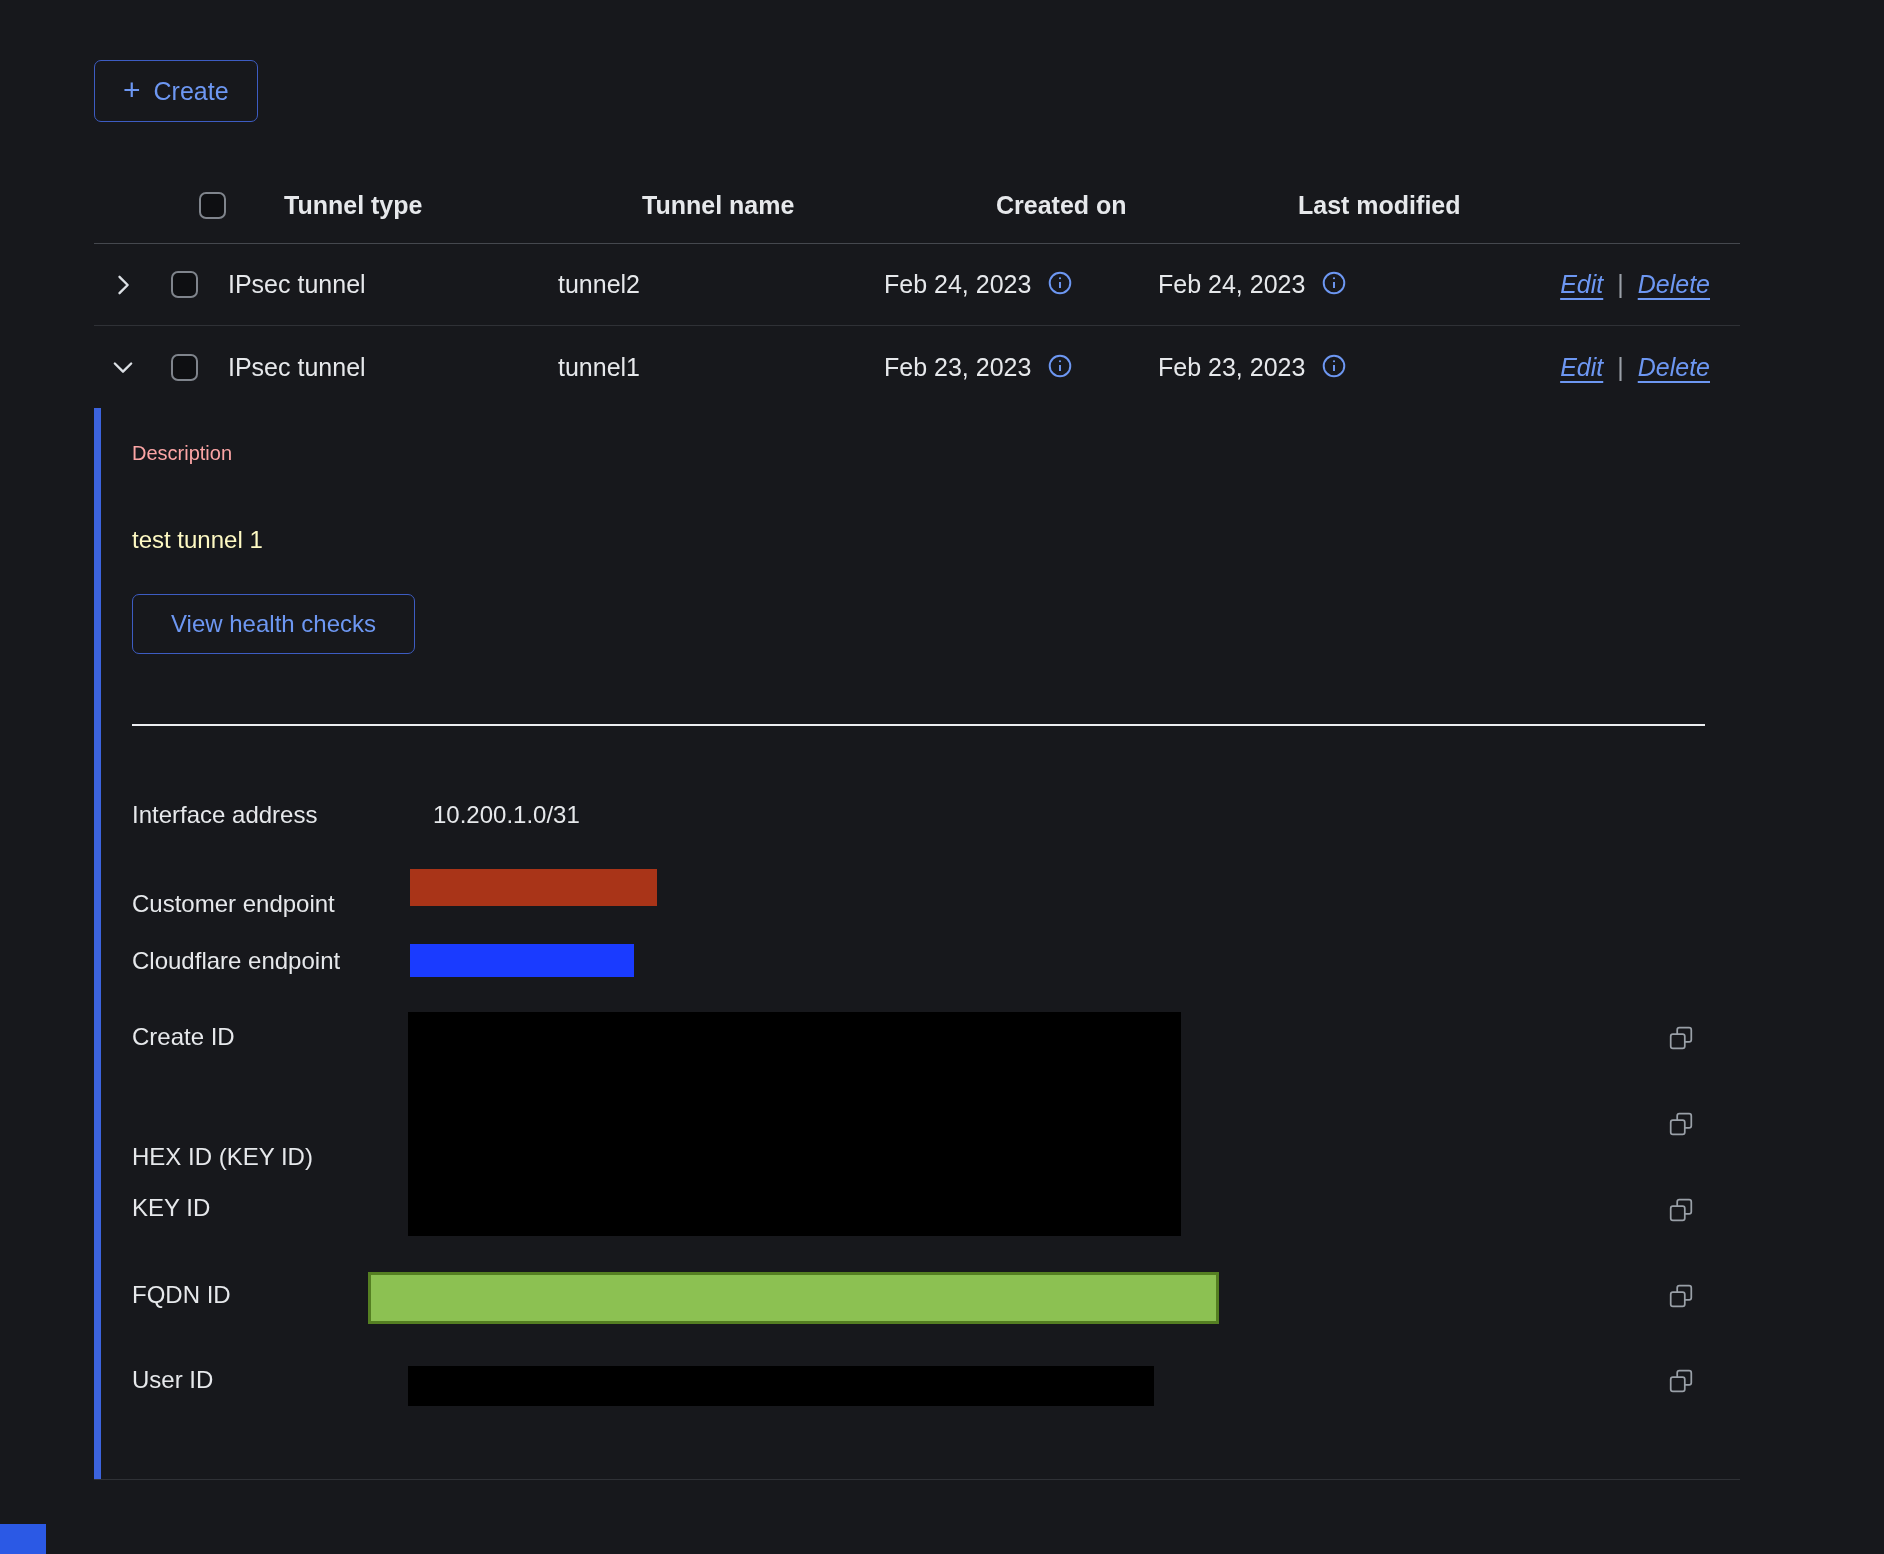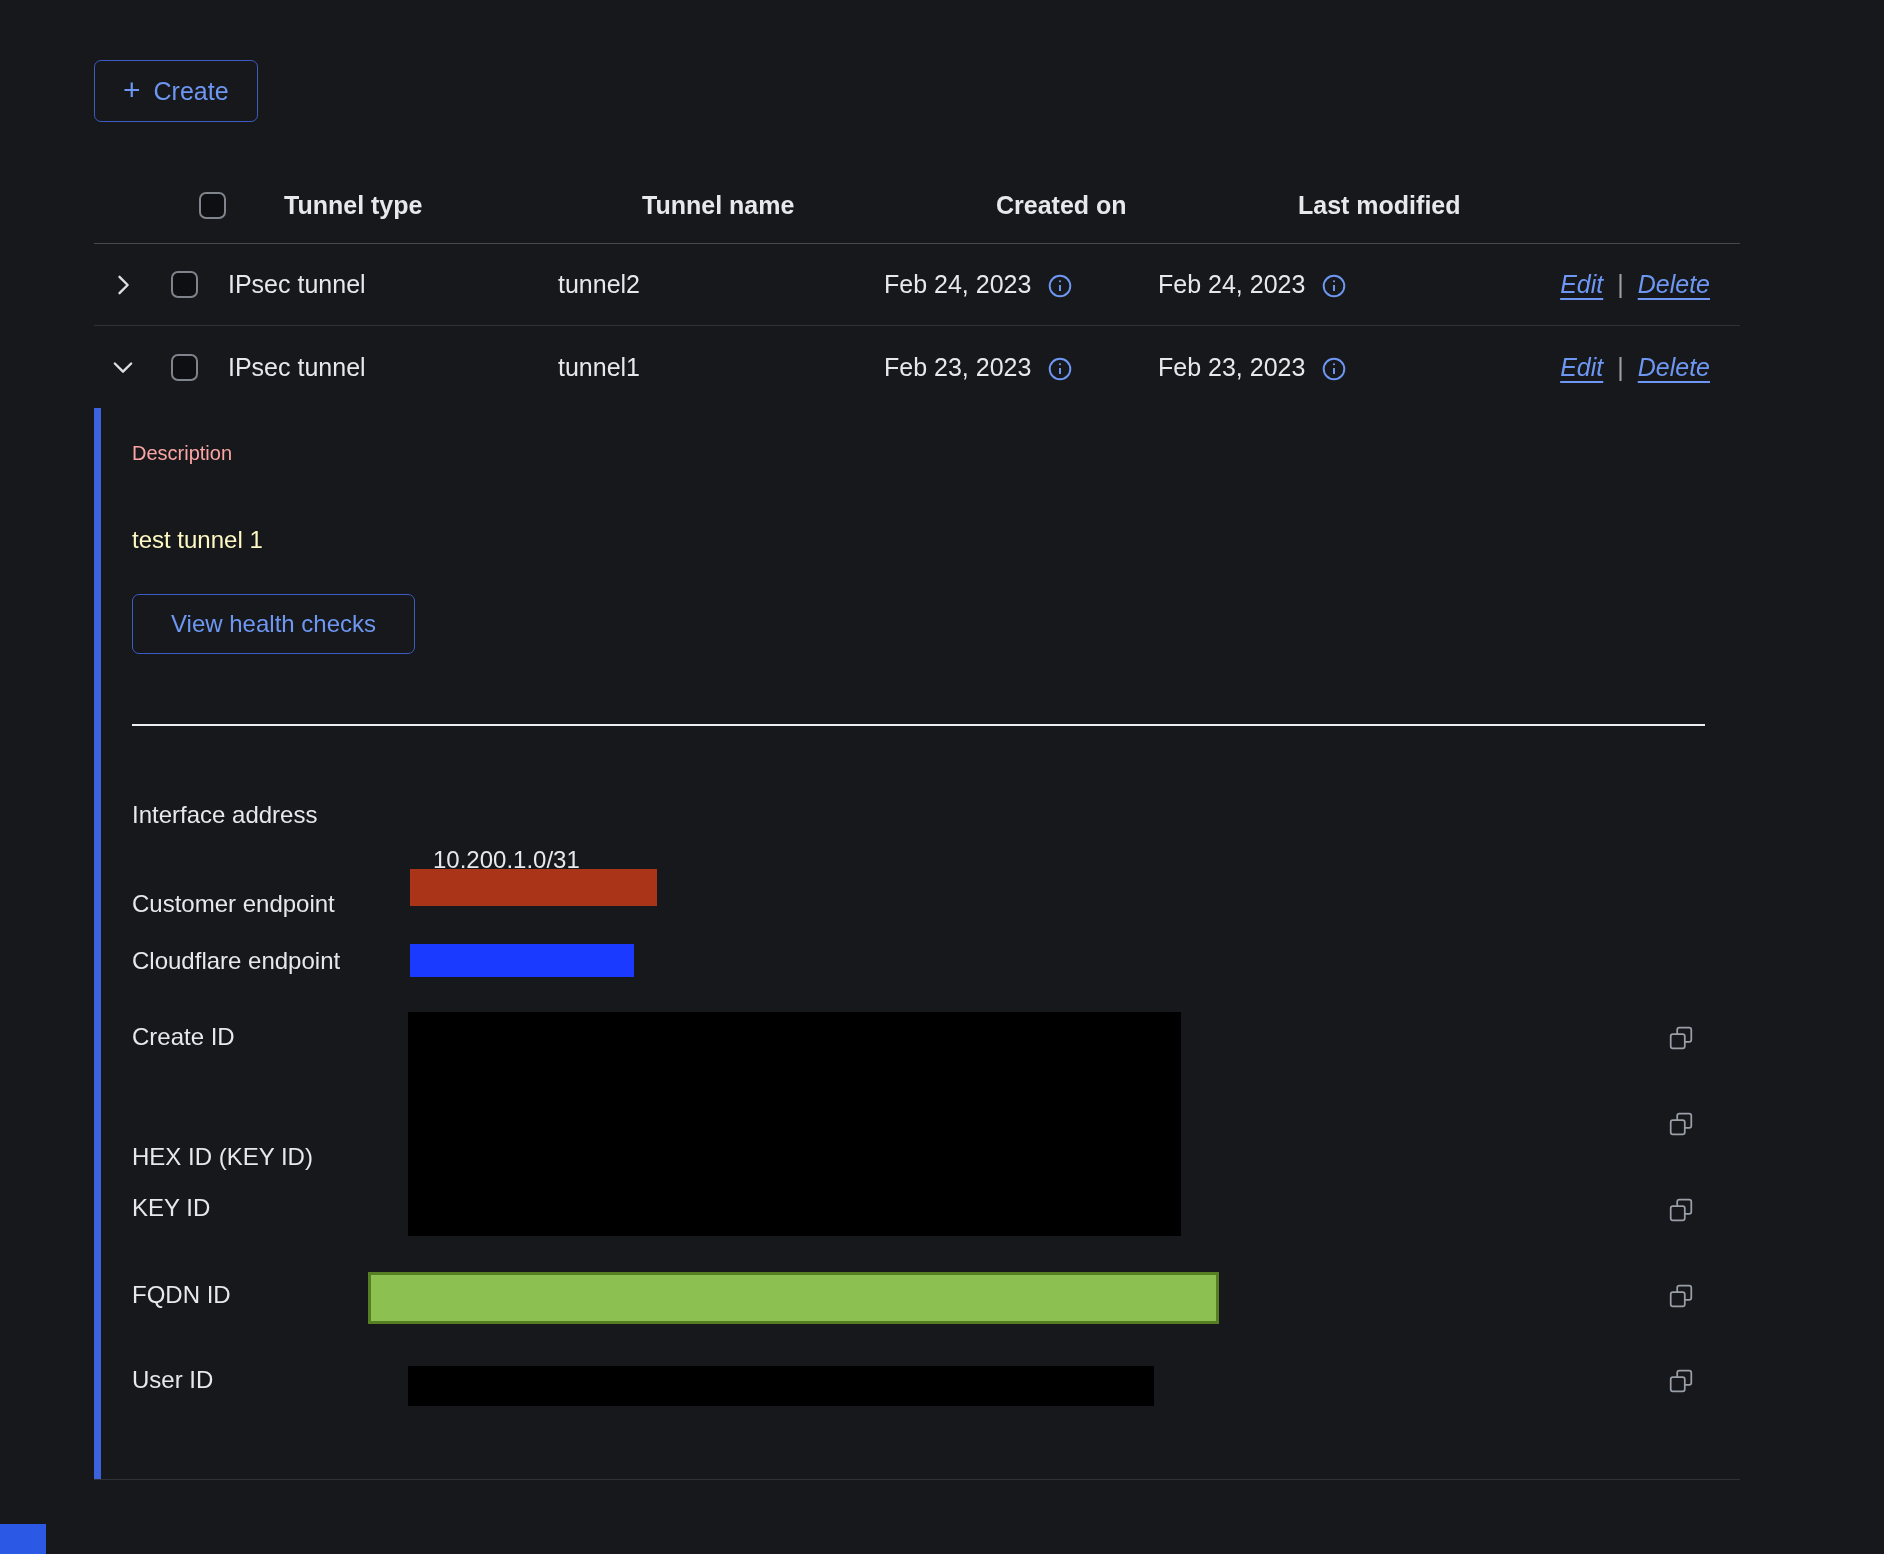--- a/index.html
+++ b/index.html
@@ -27,21 +27,21 @@
     grid-template-columns:58px 64px 330px 326px 274px 382px 1fr;
     align-items:center; height:82px;
     border-bottom:1px solid #2f3136;
     font-size:25px;
   }
   .thead { height:76px; font-weight:700; border-bottom:1px solid #45484e;gap:28px; }
   .row-expanded { border-bottom:none; }
   .cell { padding-left:12px; white-space:nowrap; }
   .c-exp { padding-left:0; display:flex; justify-content:center; align-items:center; }
   .c-check { padding-left:0; display:flex; justify-content:center; align-items:center; }
-  .c-date { display:flex; align-items:flex-end; gap:16px; }
+  .c-date { display:flex; align-items:flex-start; gap:16px; }
   .c-actions { display:flex; justify-content:flex-end; align-items:center; gap:14px; padding-right:30px; padding-left:0; }
   .checkbox {
     width:27px; height:27px; border:2px solid #7f848c; border-radius:7px;
     background:#0e0f12; display:inline-block; cursor:pointer;
   }
   .chev { display:flex; cursor:pointer; }
   .chev svg, .info svg, .copy svg { display:block; }
   .info { display:flex; cursor:pointer; }
   .link { color:#6d97f2; text-decoration:underline; text-underline-offset:5px; cursor:pointer; font-size:25px;font-style:italic; }
   .sep { color:#9aa0a8; }
@@ -55,21 +55,21 @@
   .dp { position:absolute; }
   .desc-label { left:38px; top:34px; font-size:20px; color:#fca5a5; }
   .desc-value { left:38px; top:118px; color:#fef9c3; }
   .health-btn {
     left:38px; top:186px; height:60px; padding:13px 38px;
     background:transparent; border:1px solid #3d5cc2; border-radius:7px;
     color:#6d97f2; font-size:24px; font-family:inherit; cursor:pointer;
   }
   .divider { left:38px; top:316px; width:1573px; height:2px; background:#eceef1; }
   .f-label { left:38px; white-space:nowrap; }
-  .f-value { white-space:nowrap;margin-top:45px; }
+  .f-value { white-space:nowrap; }
   .redact { position:absolute; }
   .redact-red   { left:316px; top:461px; width:247px; height:37px; background:#a93418; }
   .redact-blue  { left:316px; top:536px; width:224px; height:33px; background:#1a3bff; }
   .redact-black-big  { left:314px; top:604px; width:773px; height:224px; background:#000000; }
   .redact-green { left:274px; top:864px; width:851px; height:52px; background:#8cc152; border:3px solid #557f22; }
   .redact-black-user { left:314px; top:958px; width:746px; height:40px; background:#000000; }
   .copy { left:1574px; display:flex; cursor:pointer; }
 
   .bottom-accent { position:absolute; left:0; top:1524px; width:46px; height:30px; background:#2b59e5; }
 </style>

